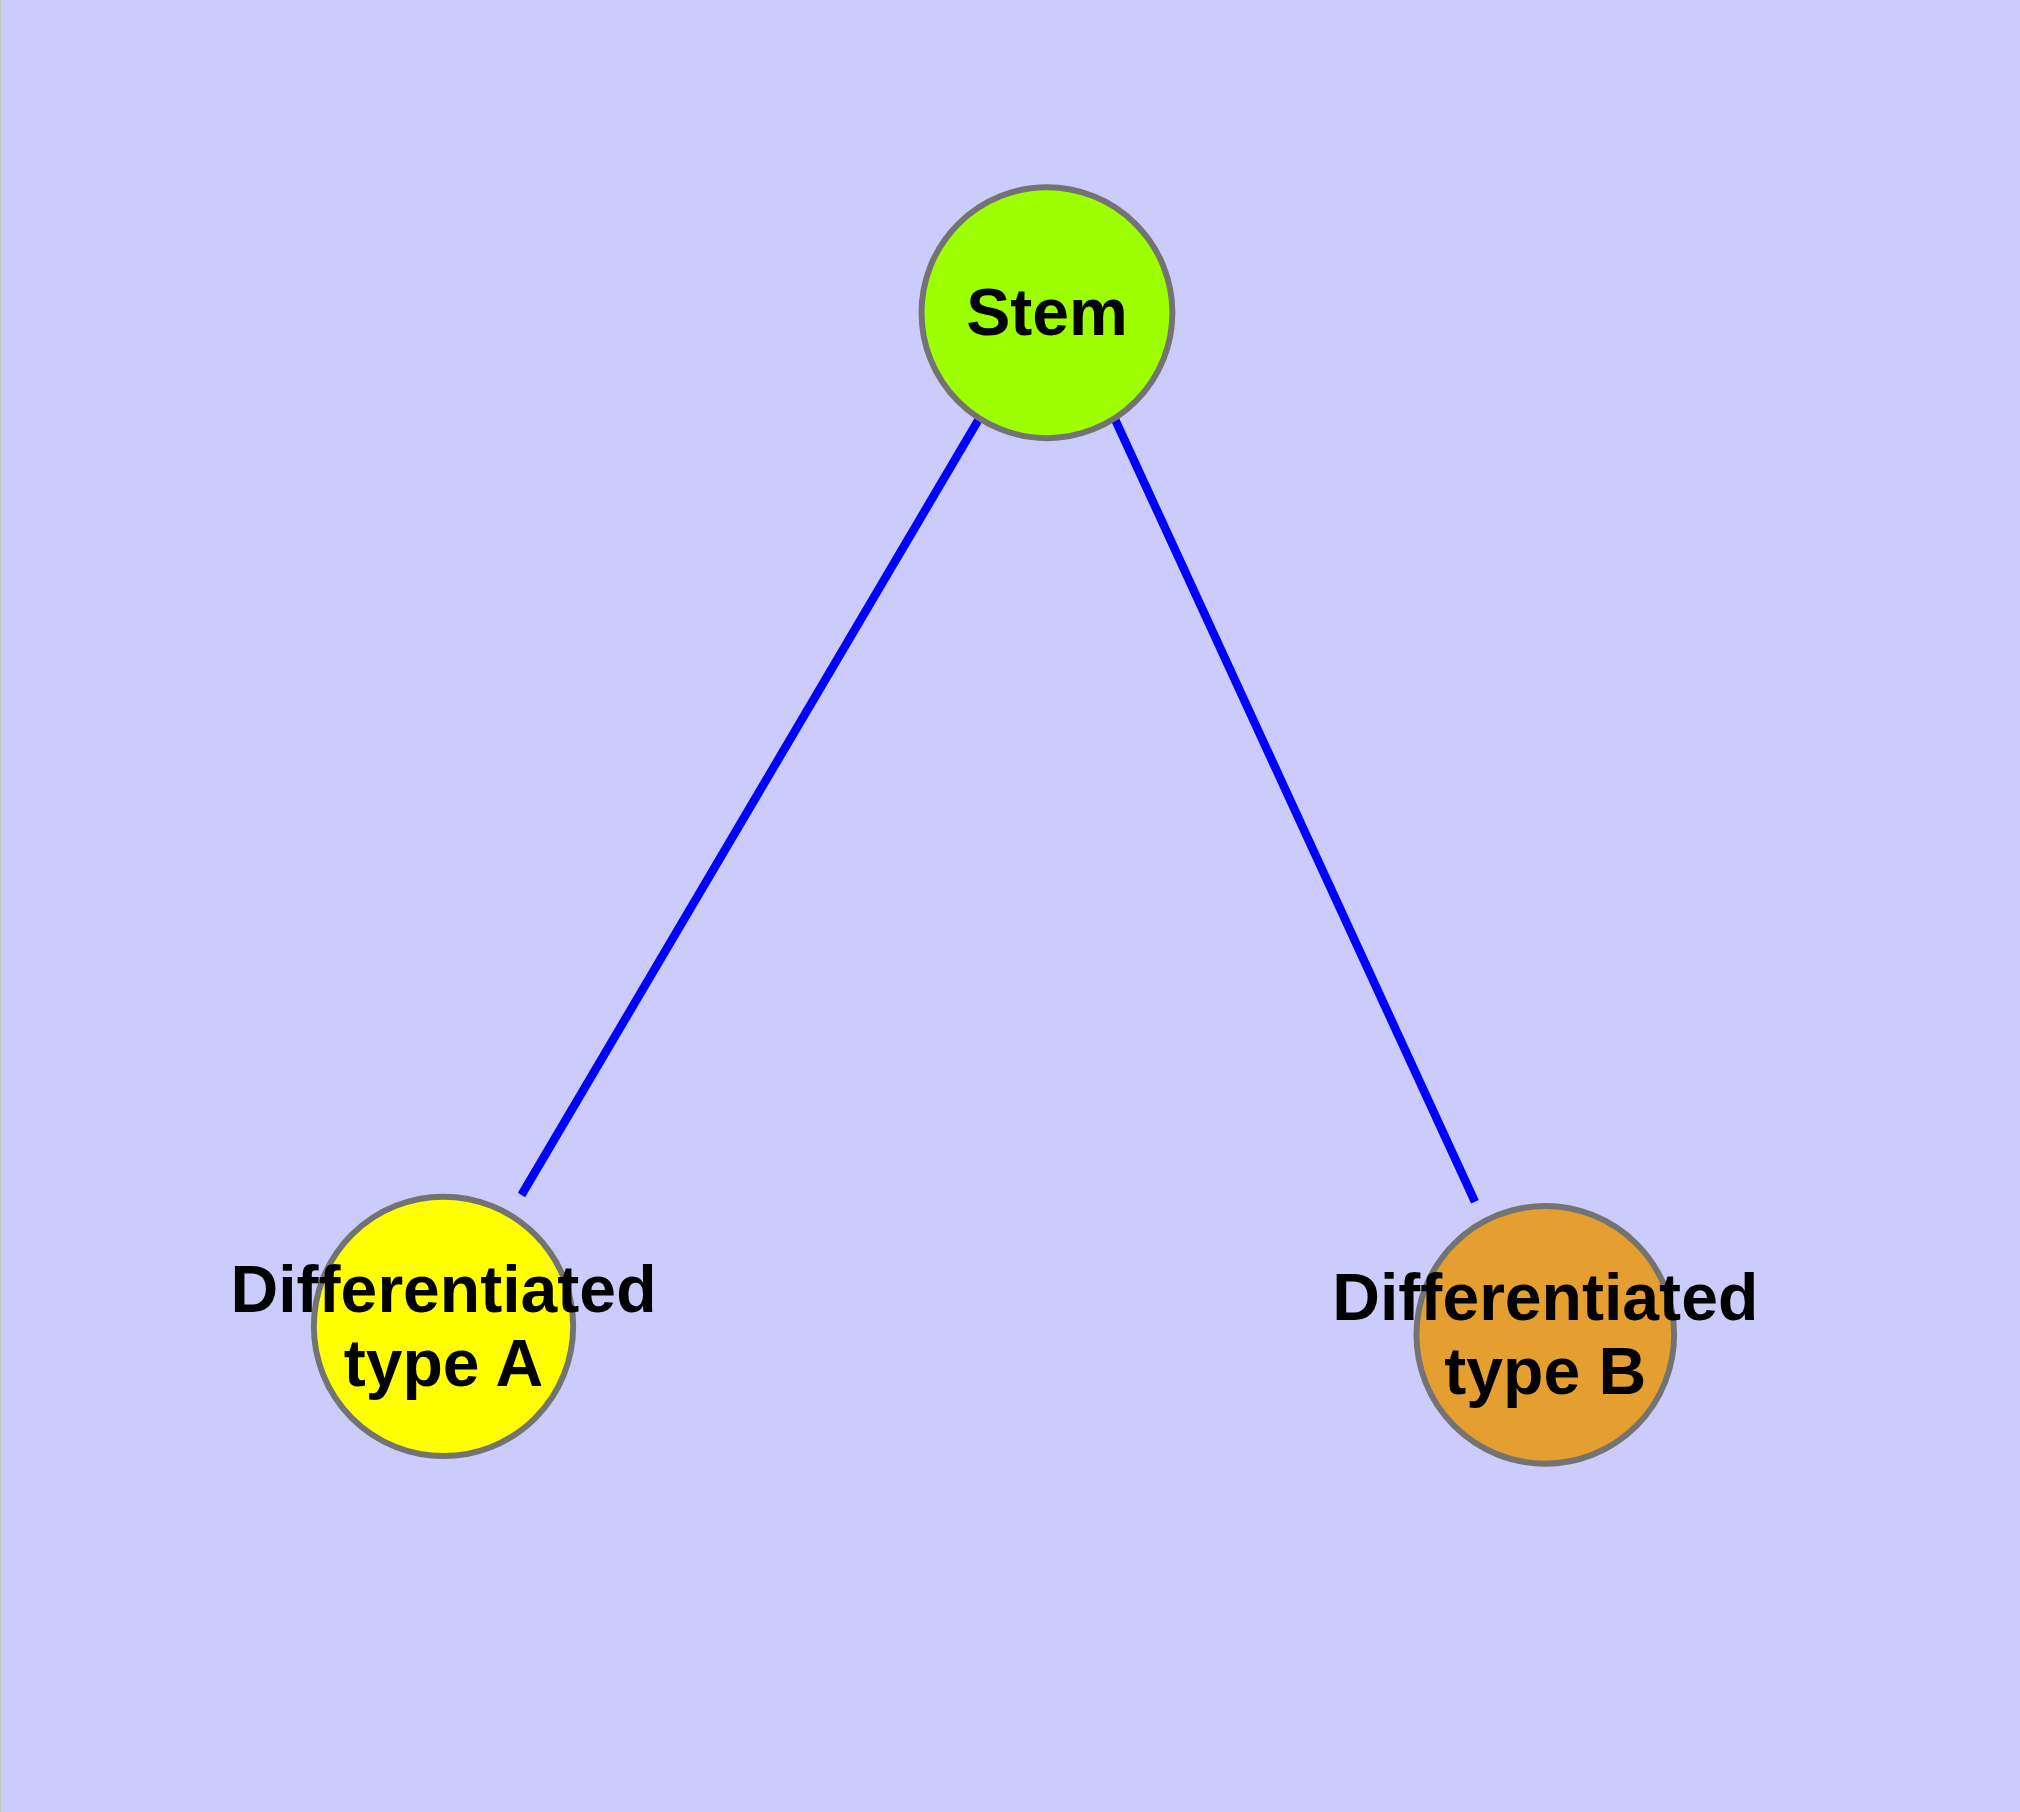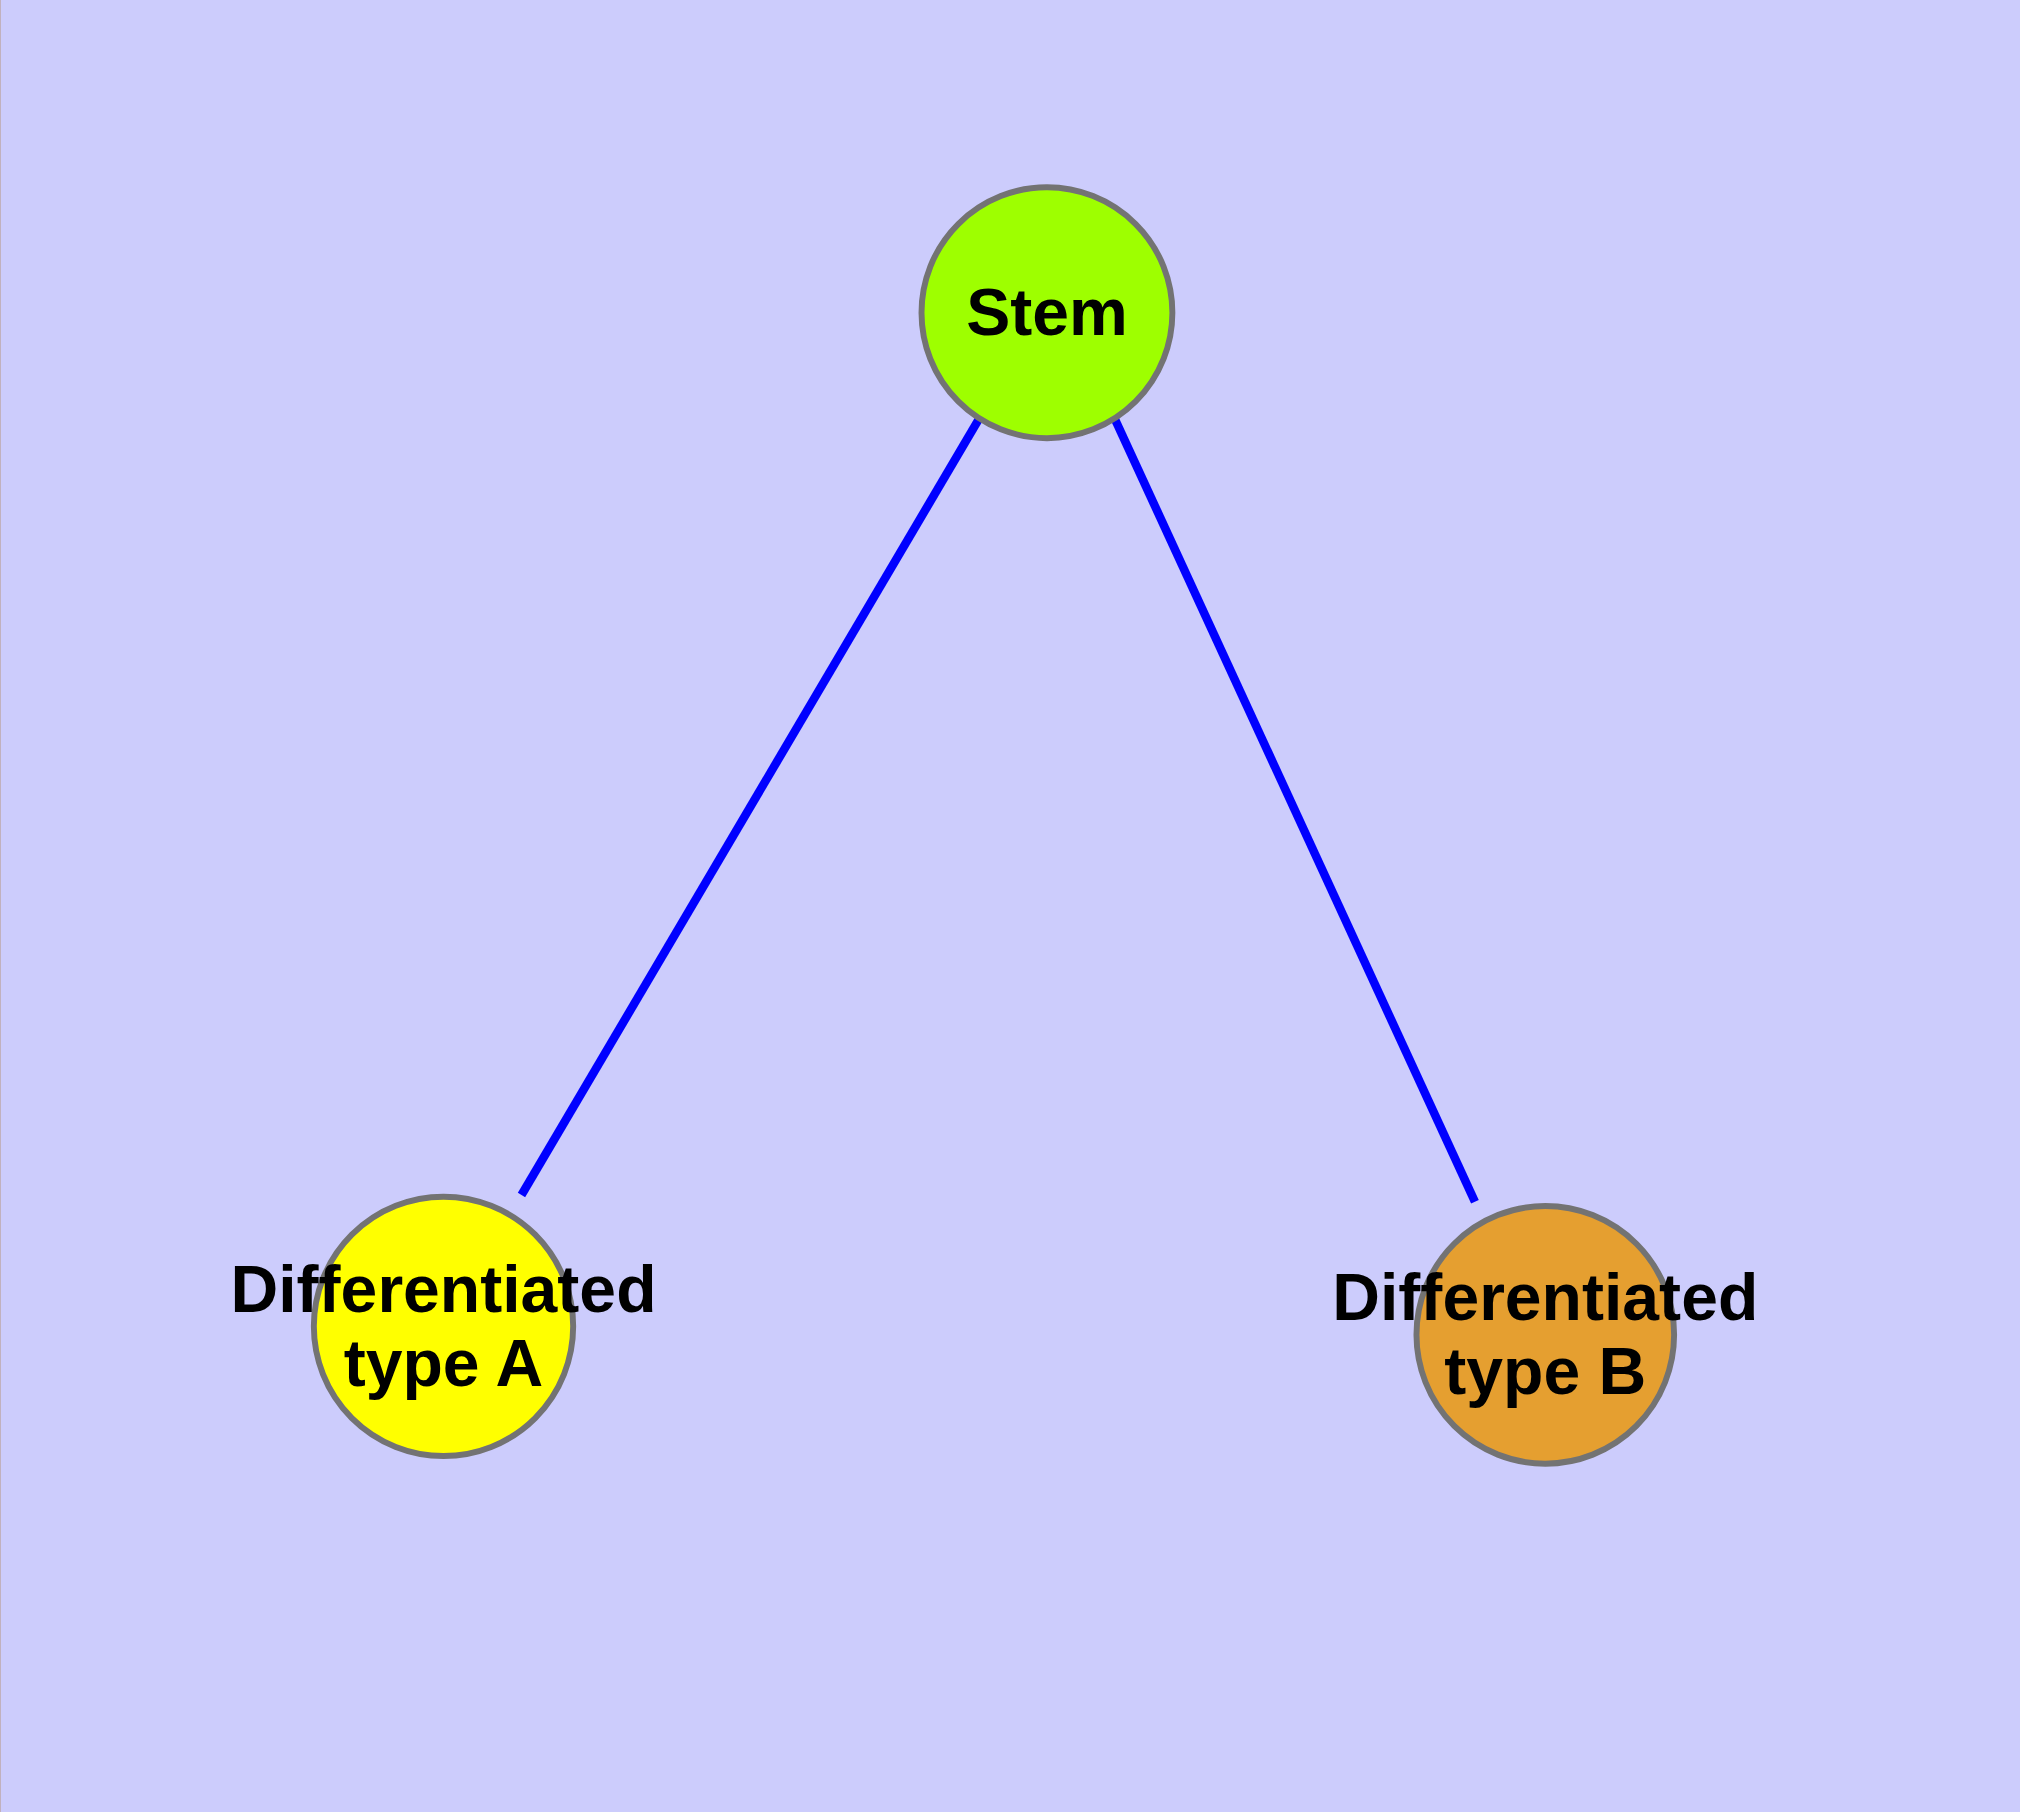--- a/index.html
+++ b/index.html
@@ -28,21 +28,21 @@
     font-weight: bold;
     fill: #000000;
     text-anchor: middle;
     dominant-baseline: middle;
     white-space: pre;
   }
 </style>
 </head>
 <body>
 
-<div id="canvas" style="width: 1954px; height: 1812px; background: #a16207;">
+<div id="canvas" style="width: 1954px; height: 1812px; background: #84cc16;">
   <svg id="graph-svg" viewBox="0 0 2384 2138" xmlns="http://www.w3.org/2000/svg" style="width: 2021px; height: 1812px;">
 
     <rect id="bg-rect" x="0" y="0" width="2384" height="2138" fill="#ccccfc"></rect>
 
     <g id="edges-group">
       <line class="graph-edge" x1="1155" y1="494" x2="615" y2="1410" stroke="#0000ff" stroke-width="10" stroke-linecap="butt"></line>
       <line class="graph-edge" x1="1315" y1="494" x2="1740" y2="1418" stroke="#0000ff" stroke-width="10" stroke-linecap="butt"></line>
     </g>
 
     <g id="nodes-group">

